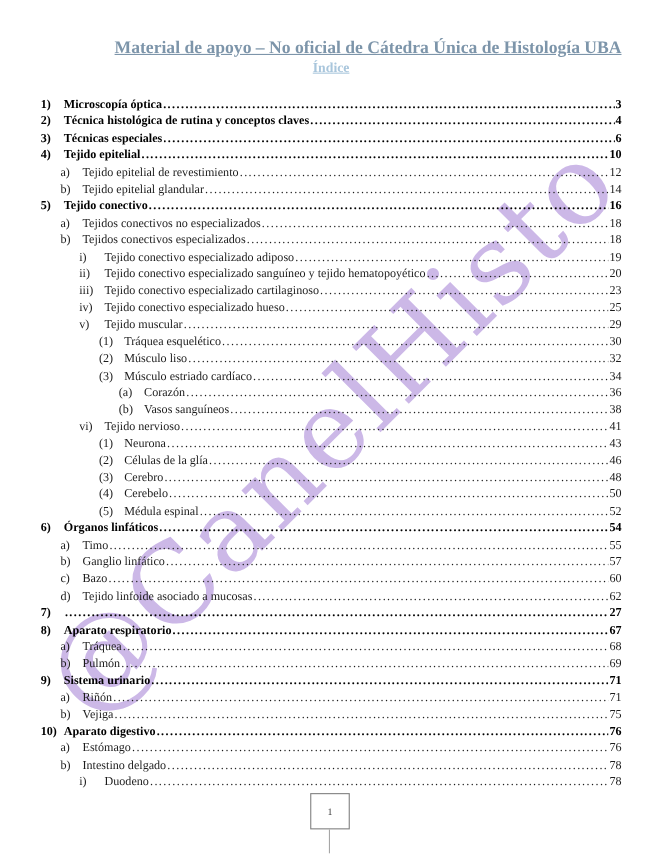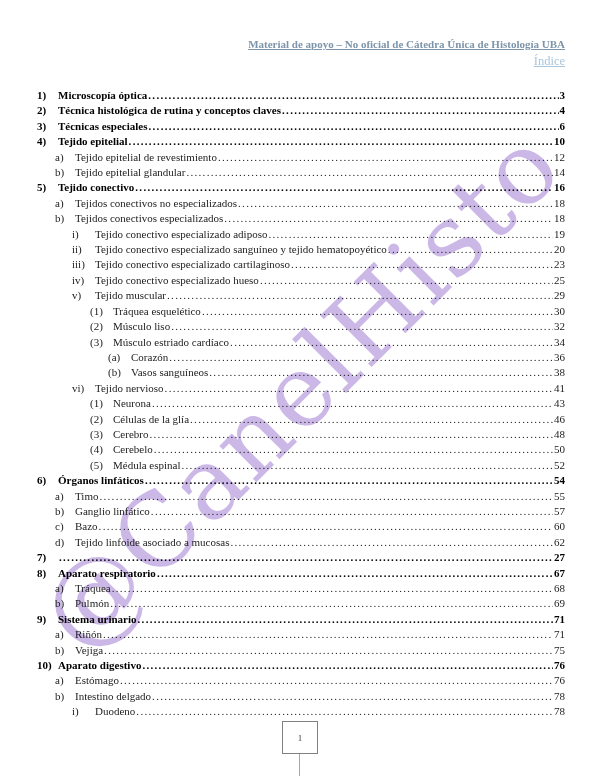--- a/index.html
+++ b/index.html
@@ -29,29 +29,29 @@
 
   
   .content{
     position:absolute;
     left:37px;top:0;width:528px;
     z-index:1;
   }
   .doc-header{padding-top:36px;}
   .header-line{
     text-align:right;
-    font-size:11px;
+    font-size:16px;
     font-weight:700;
     text-decoration:underline;
     line-height:16px;
   }
   .doc-title{
-    text-align:right;
+    text-align:center;
     font-size:12.5px;
-    font-weight:400;
+    font-weight:700;
     text-decoration:underline;
     line-height:17px;
     margin-top:1px;
   }
 
   
   .toc{margin-top:18px;}
   .row{
     display:flex;
     align-items:baseline;

